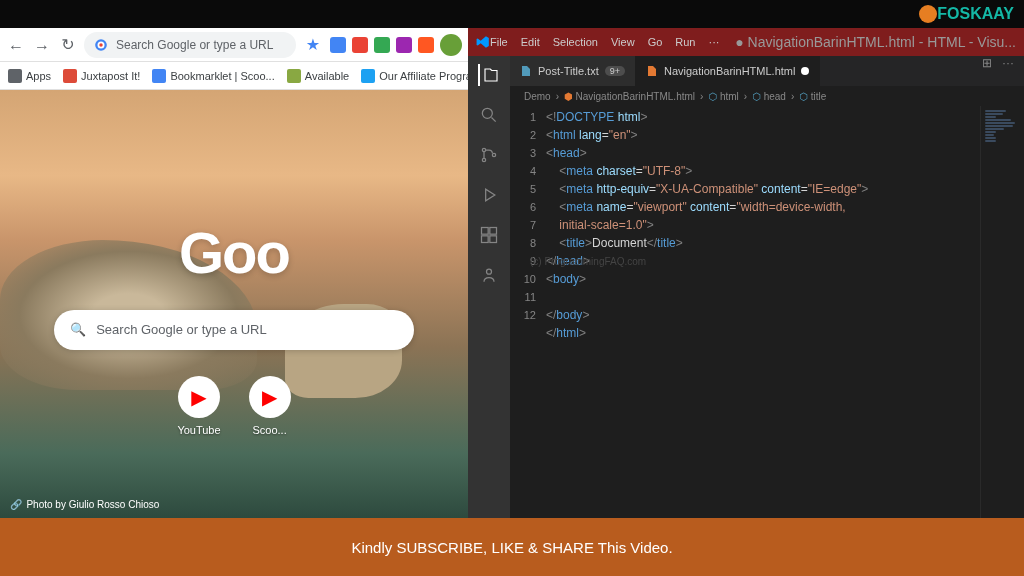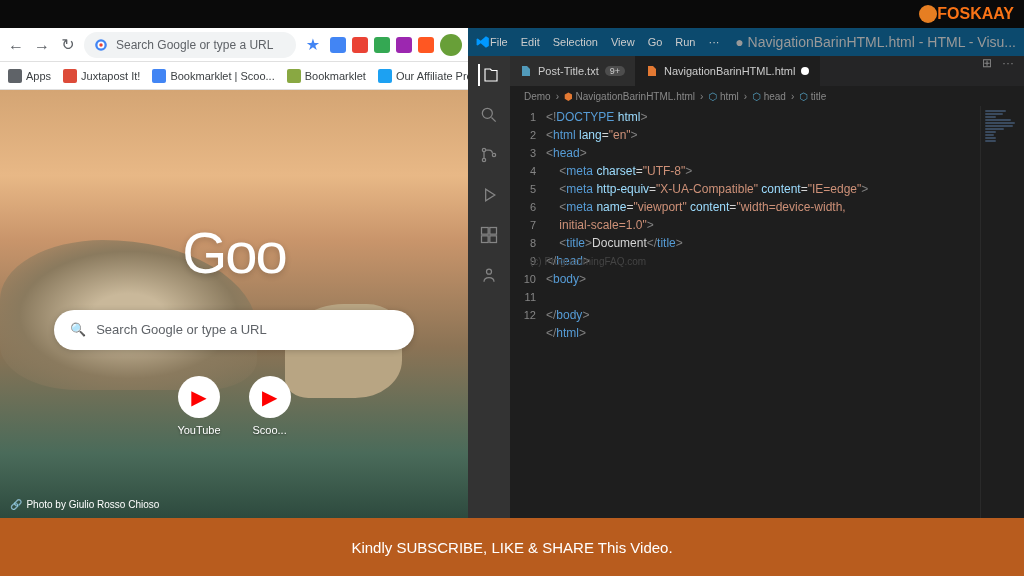--- a/index.html
+++ b/index.html
@@ -1,46 +1,46 @@
 <!DOCTYPE html>
 <html><head>
 <meta charset="utf-8">
 <style>
 *{margin:0;padding:0;box-sizing:border-box;font-family:"Segoe UI",Arial,sans-serif}
 body{width:1024px;height:576px;background:#000;overflow:hidden;position:relative}
 .topstrip{height:28px;background:#0a0a0a;display:flex;align-items:center;justify-content:flex-end;padding-right:10px}
-.logo{color:#f97316;font-weight:bold;font-size:16px;display:flex;align-items:center;}
+.logo{color:#14b8a6;font-weight:bold;font-size:16px;display:flex;align-items:center;}
 .logo-icon{width:18px;height:18px;background:#e67e22;border-radius:50%;position:relative}
 .main{display:flex;height:490px}
 
 .chrome{width:468px;background:#fff;display:flex;flex-direction:column}
 .chrome-bar{height:34px;background:#fff;display:flex;align-items:center;padding:0 6px;gap:6px;border-bottom:1px solid #e0e0e0}
 .nav-btn{width:20px;height:20px;display:flex;align-items:center;justify-content:center;color:#5f6368;cursor:pointer;border-radius:50%}
 .omnibox{flex:1;height:26px;background:#f1f3f4;border-radius:13px;display:flex;align-items:center;padding:0 10px;gap:8px;font-size:12px;color:#5f6368}
 .g-icon{width:14px;height:14px}
 .star{color:#4285f4;margin:0 4px}
 .ext-icon{width:16px;height:16px;border-radius:3px}
 .avatar{width:22px;height:22px;border-radius:50%;background:#689f38}
 .bookmarks{height:28px;display:flex;align-items:center;padding:0 8px;gap:12px;font-size:11px;color:#3c4043;border-bottom:1px solid #e0e0e0;background:#fff}
 .bm{display:flex;align-items:center;gap:4px;cursor:pointer;white-space:nowrap}
 .bm-icon{width:14px;height:14px;border-radius:2px;background:#5f6368}
 .chrome-content{flex:1;background:linear-gradient(180deg,#d4a574 0%,#e8b886 20%,#c9956b 35%,#8b7355 60%,#4a6b5a 85%,#2d4a3e 100%);position:relative;display:flex;flex-direction:column;align-items:center;justify-content:center}
 .rocks{position:absolute;bottom:30%;left:0;width:55%;height:35%;background:radial-gradient(#c9b89a 20%,#8a7a5e 60%,transparent);border-radius:40% 60% 20% 30%}
 .rocks2{position:absolute;bottom:28%;right:14%;width:25%;height:22%;background:#b8a583;border-radius:50% 30% 40% 20%}
-.google-logo{font-size:58px;font-weight:400;color:#fff;margin-top:46px;letter-spacing:-2px;text-shadow:0 2px 6px rgba(0,0,0,.2);position:relative;z-index:2}
+.google-logo{font-size:58px;font-weight:700;color:#fff;margin-top:46px;letter-spacing:-2px;text-shadow:0 2px 6px rgba(0,0,0,.2);position:relative;z-index:2}
 .searchbox{width:360px;height:40px;background:#fff;border-radius:22px;display:flex;align-items:center;padding:0 16px;gap:10px;margin-top:24px;font-size:13px;color:#5f6368;position:relative;z-index:2;box-shadow:0 1px 6px rgba(0,0,0,.2)}
 .shortcuts{display:flex;gap:28px;margin-top:26px;position:relative;z-index:2}
 .sc{display:flex;flex-direction:column;align-items:center;gap:6px;cursor:pointer}
 .sc-circle{width:42px;height:42px;background:#fff;border-radius:50%;display:flex;align-items:center;justify-content:center}
 .sc-label{font-size:11px;color:#fff;text-shadow:0 1px 2px rgba(0,0,0,.5)}
 .yt{color:#ff0000;font-size:20px}
 .photo-credit{position:absolute;bottom:8px;left:10px;font-size:10px;color:#fff;z-index:3;display:flex;align-items:center;gap:4px}
 
 .vscode{flex:1;background:#1e1e1e;display:flex;flex-direction:column;color:#ccc;font-size:12px}
-.vsc-title{height:28px;background:#0c4a6e;display:flex;align-items:center;padding:0 8px;font-size:11px;color:#ccc}
+.vsc-title{height:28px;background:#7f1d1d;display:flex;align-items:center;padding:0 8px;font-size:11px;color:#ccc}
 .vsc-menu{cursor:pointer}
 .vsc-filename{margin-left:auto;font-size:14px;color:#999}
 .vsc-body{flex:1;display:flex}
 .activity{width:42px;background:#333;display:flex;flex-direction:column;align-items:center;padding-top:8px;gap:18px}
 .act-icon{width:22px;height:22px;color:#858585;cursor:pointer;display:flex;align-items:center;justify-content:center}
 .act-icon.active{color:#fff;border-left:2px solid #fff;padding-left:2px}
 .editor-area{flex:1;display:flex;flex-direction:column}
 .tabs{height:30px;background:#252526;display:flex;}
 .tab{height:100%;padding:0 10px;display:flex;align-items:center;gap:6px;font-size:11px;cursor:pointer;background:#2d2d2d;border-right:1px solid #1e1e1e}
 .tab.active{background:#1e1e1e}
@@ -102,21 +102,21 @@
         <div class="bm">
           <div class="bm-icon" style="background:#dd4b39"></div>
           <span>Juxtapost It!</span>
         </div>
         <div class="bm">
           <div class="bm-icon" style="background:#4285f4"></div>
           <span>Bookmarklet | Scoo...</span>
         </div>
         <div class="bm">
           <div class="bm-icon" style="background:#89a842"></div>
-          <span>Bookmarklet</span>
+          <span>Available</span>
         </div>
         <div class="bm">
           <div class="bm-icon" style="background:#1da1f2"></div>
           <span>Our Affiliate Progra...</span>
         </div>
       </div>
     <div class="chrome-content">
       <div class="rocks"></div>
       <div class="rocks2"></div>
       <div class="google-logo">

